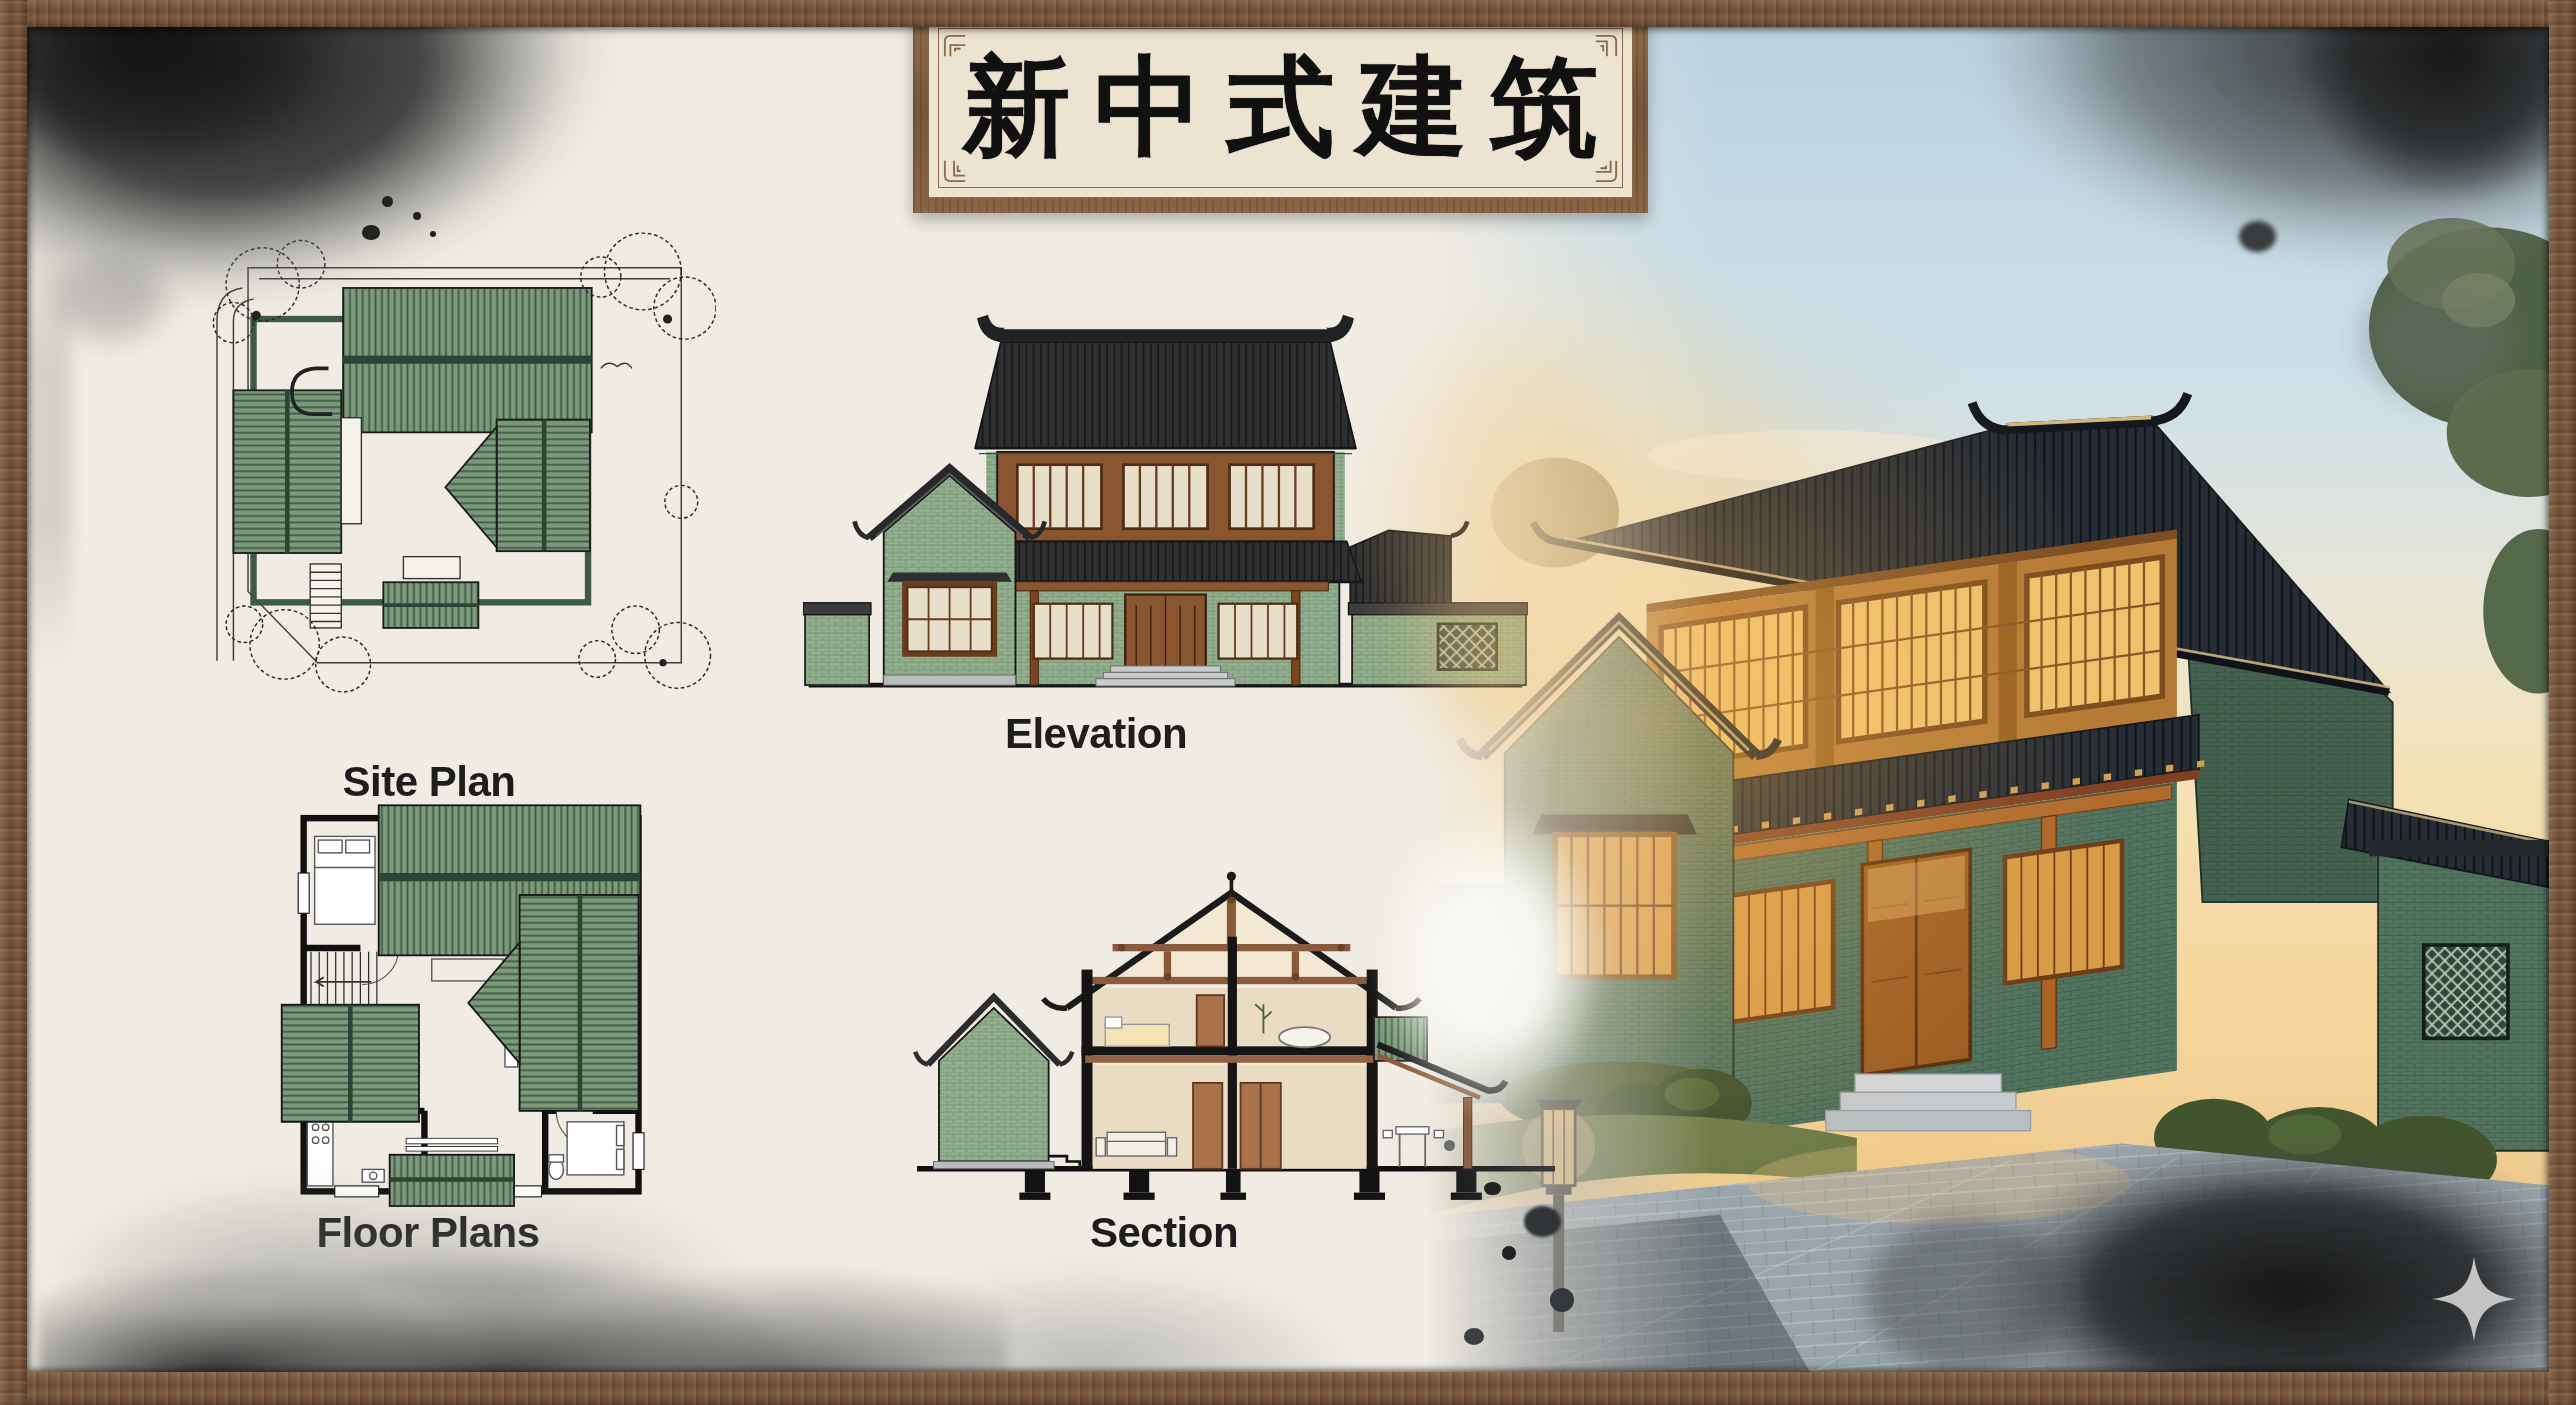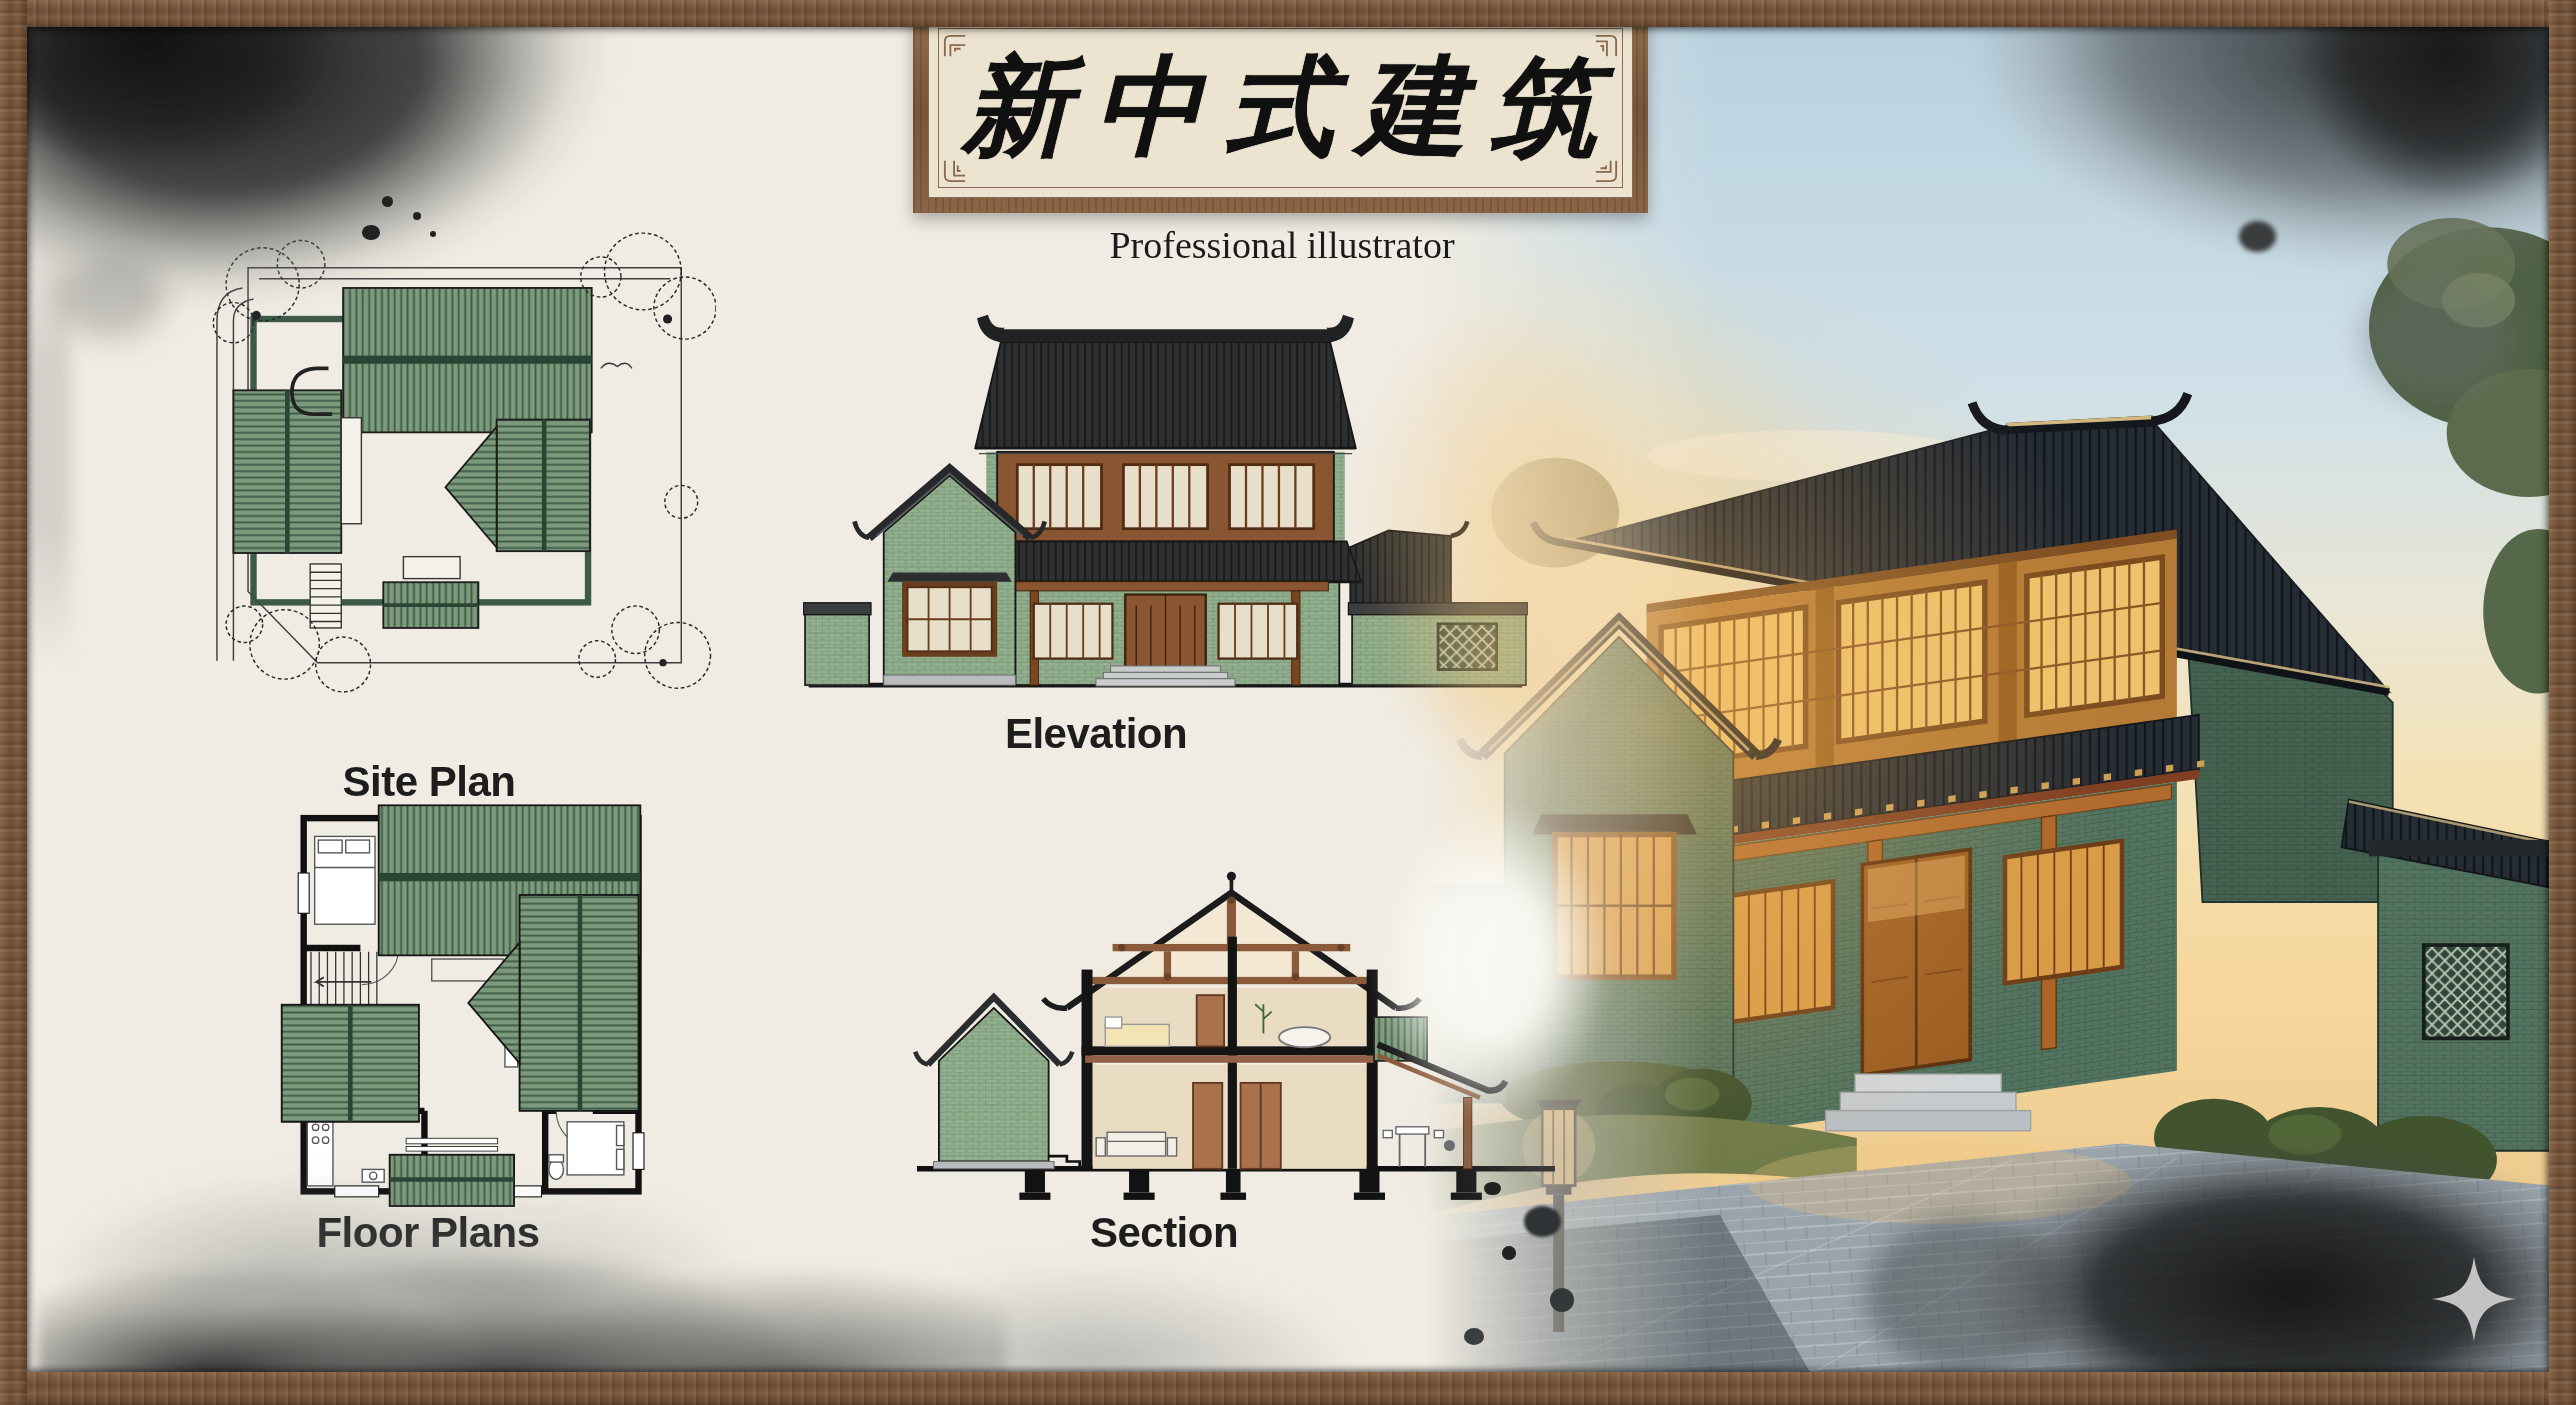--- a/index.html
+++ b/index.html
@@ -22,21 +22,21 @@
          box-shadow:inset 0 2.7px 9.1px rgba(0,0,0,.35), inset 0 -2.7px 7.3px rgba(0,0,0,.28),
                     inset 2.7px 0 7.3px rgba(0,0,0,.22), inset -2.7px 0 7.3px rgba(0,0,0,.22);}
   
   .plaque{position:absolute;left:913px;top:3.7px;width:735px;height:209px;z-index:40;
           padding:14.6px;box-sizing:border-box;
           background:
             repeating-linear-gradient(90deg, rgba(0,0,0,.12) 0 1.8px, rgba(0,0,0,0) 1.8px 7.3px),
             linear-gradient(180deg,#93704e,#77563a 50%,#8a6546);
           box-shadow:0 7.3px 14.6px rgba(0,0,0,.28);}
   .plaque-panel{position:relative;width:100%;height:100%;background:#ece4d0;
-          border:1.8px solid #8a6a4c;box-sizing:border-box;font-style:italic;}
+          border:1.8px solid #8a6a4c;box-sizing:border-box;}
   .plaque-panel::before{content:"";position:absolute;inset:9.1px;border:1.4px solid #8a6a4c;}
   .plaque-title{position:absolute;inset:0;display:flex;align-items:center;justify-content:center;
           font-family:"Liberation Serif","DejaVu Serif",serif;font-weight:700;
           font-size:108px;letter-spacing:24px;text-indent:24px;color:#101010;
           text-shadow:0 0 0.9px #000;}
   .corner-orn{position:absolute;width:24px;height:24px;}
   .corner-orn svg{display:block;}
   .co-tl{left:14.6px;top:14.6px;}
   .co-tr{right:14.6px;top:14.6px;transform:rotate(90deg);}
   .co-br{right:14.6px;bottom:14.6px;transform:rotate(180deg);}
@@ -326,21 +326,20 @@
           </svg>
         </span>
       <span class="corner-orn co-bl">
         <svg width="24" height="24" viewBox="0 0 26 26">
             <path d="M2 24 V8 Q2 2 8 2 H24 M8 24 V12 H24 M13 19 V16 H19" fill="none" stroke="#8a6a4c" stroke-width="2"></path>
           </svg>
         </span>
       <div class="plaque-title">新中式建筑</div>
     </div>
   </div>
-  <div class="subtitle">Professional illustrator</div>
 
   <div class="panel p-site">
     <svg viewBox="0 0 558 518">
       <g stroke="#3f3f3f" stroke-width="1.6" fill="none">
         <path d="M46 40 H520 V472 H122 L46 394 Z"></path>
           <path d="M58 52 H508"></path>
         <path d="M12 98 V470 M30 98 V470 M12 98 Q12 66 40 62 M30 98 Q30 78 52 74"></path>
       </g>
       <rect x="52" y="96" width="366" height="310" fill="none" stroke="#33523f" stroke-width="7" opacity=".95"></rect>
       <g>

